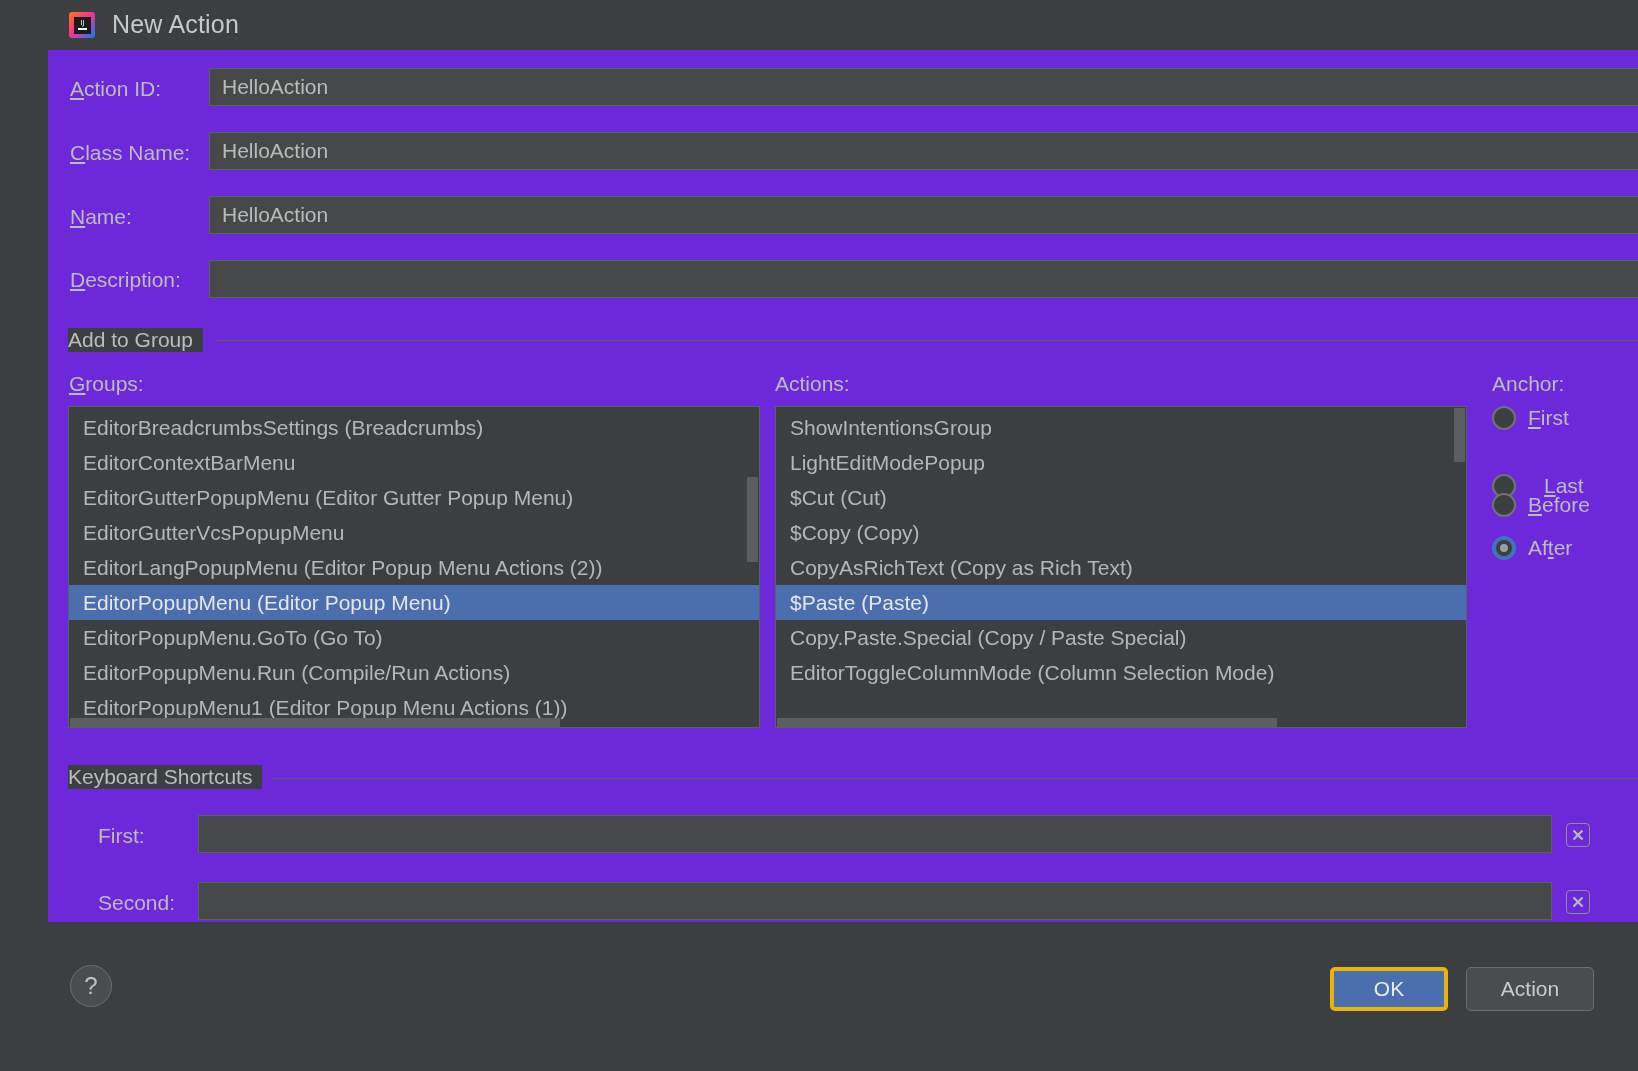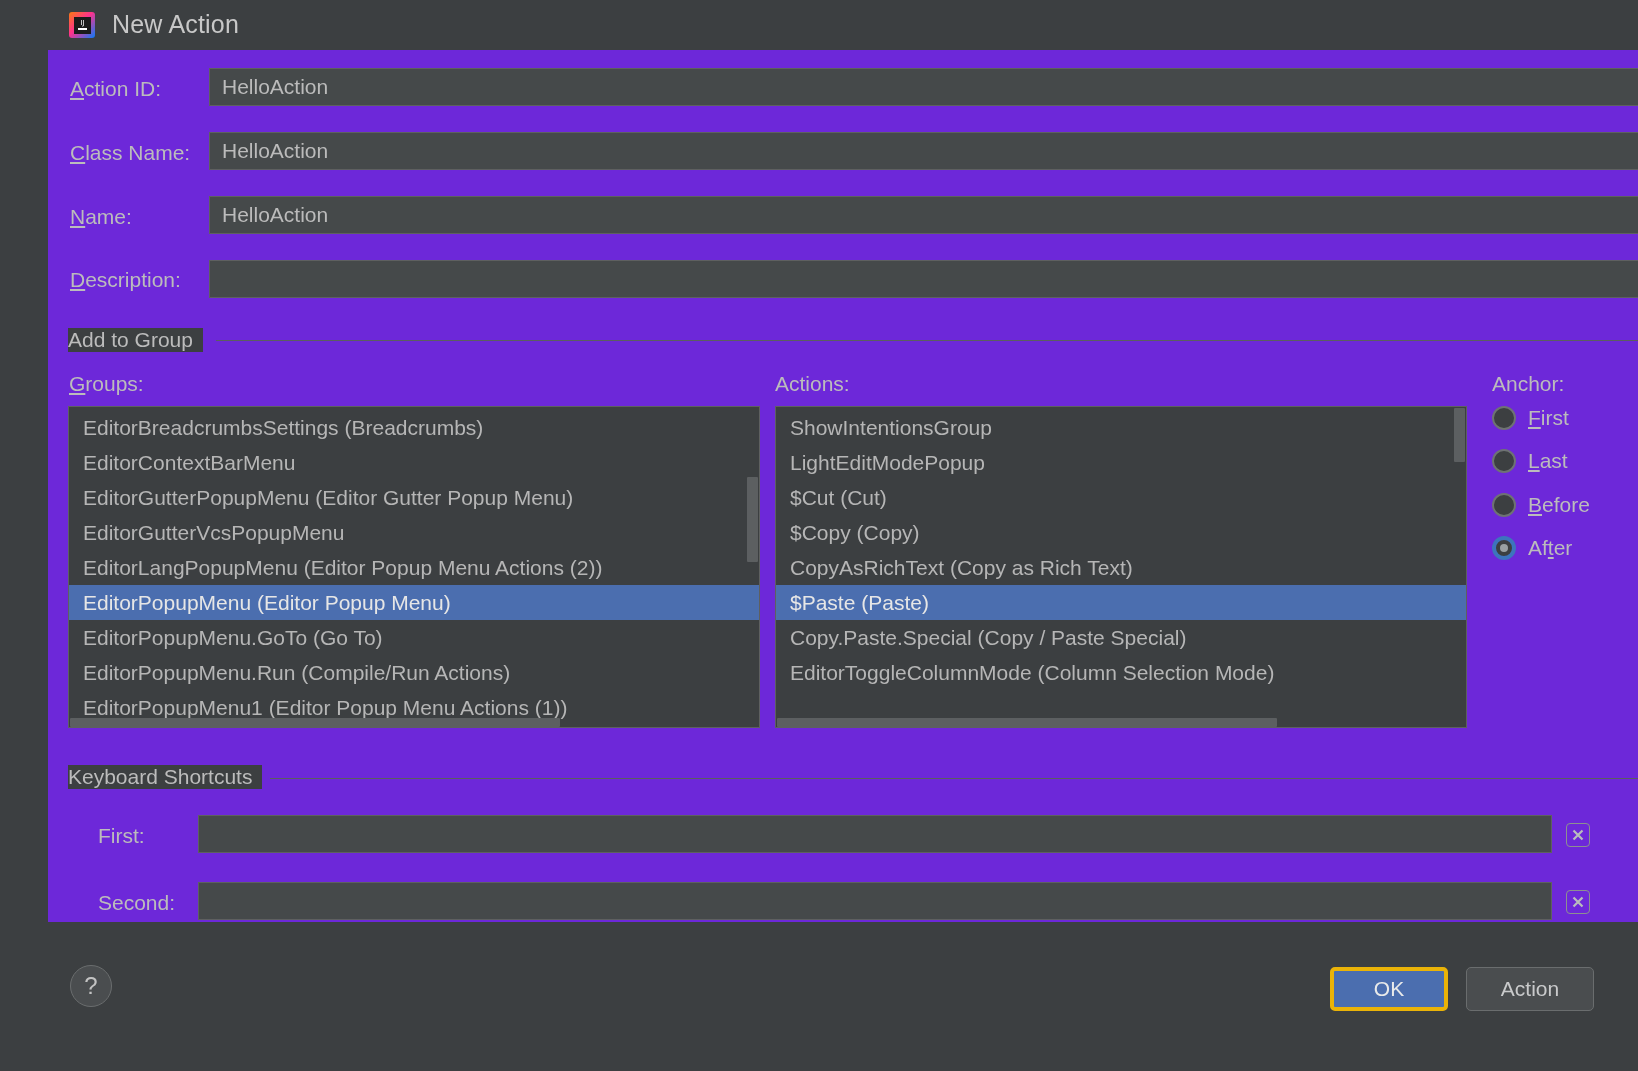--- a/index.html
+++ b/index.html
@@ -283,21 +283,21 @@
     </div>
   </div>
 
   <div class="row-label" style="left:1444px; top:372px;">Anchor:</div>
 
   <div class="radio-item" style="left:1444px; top:406px;">
     <span class="radio-mark"></span>
     <span class="radio-label"><span class="mn">F</span><span>irst</span></span>
   </div>
 
-  <div class="radio-item" style="left:1444px; top:449px;">
+  <div class="radio-item" style="left:1444px; top:474px;gap:16px;">
     <span class="radio-mark"></span>
     <span class="radio-label"><span class="mn">L</span><span>ast</span></span>
   </div>
 
   <div class="radio-item" style="left:1444px; top:493px;">
     <span class="radio-mark"></span>
     <span class="radio-label"><span class="mn">B</span><span>efore</span></span>
   </div>
 
   <div class="radio-item" style="left:1444px; top:536px;">

